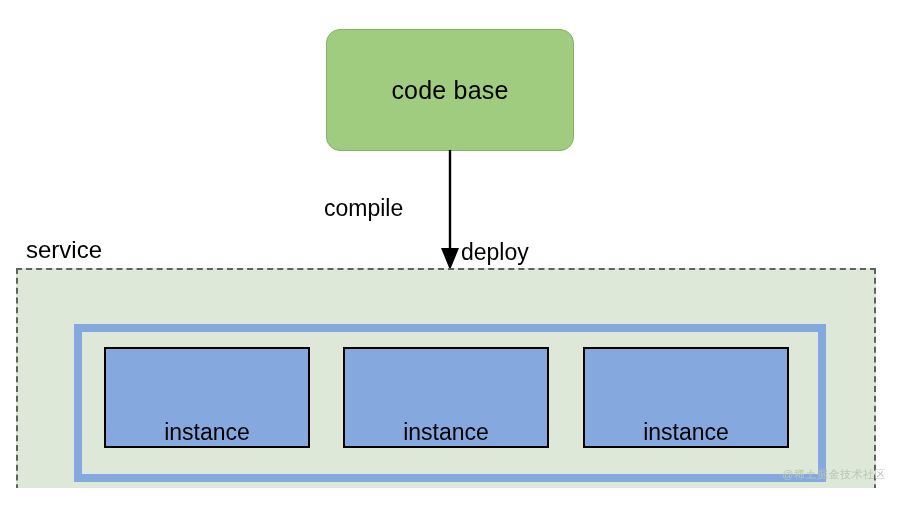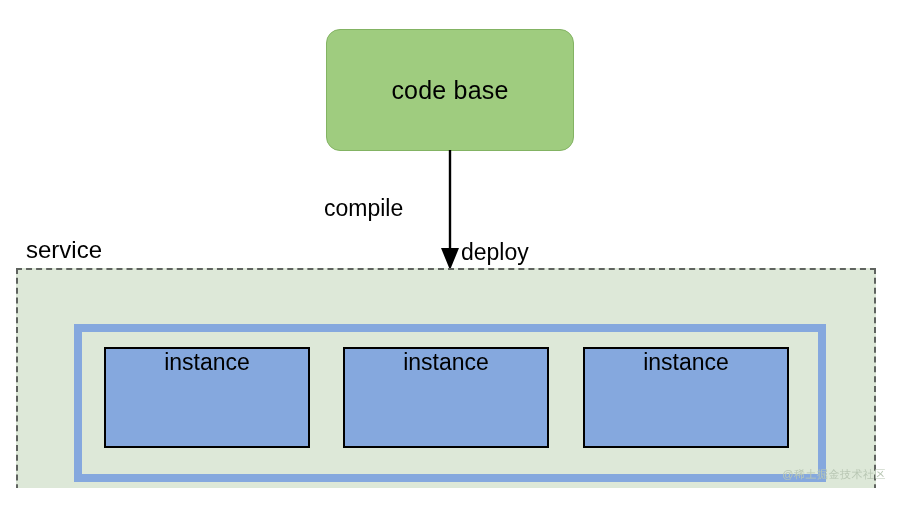--- a/index.html
+++ b/index.html
@@ -104,21 +104,21 @@
   
   .instance-box {
     position: absolute;
     top: 347px;
     width: 206px;
     height: 101px;
     background: #85a8de;
     border: 2px solid #000000;
     box-sizing: border-box;
     display: flex;
-    align-items: flex-start;
+    align-items: flex-end;
     justify-content: center;
   }
   .instance-box.i0 { left: 104px; }
   .instance-box.i1 { left: 343px; }
   .instance-box.i2 { left: 583px; }
   .instance-label {
     font-size: 23px;
     color: #000000;
   }
 

